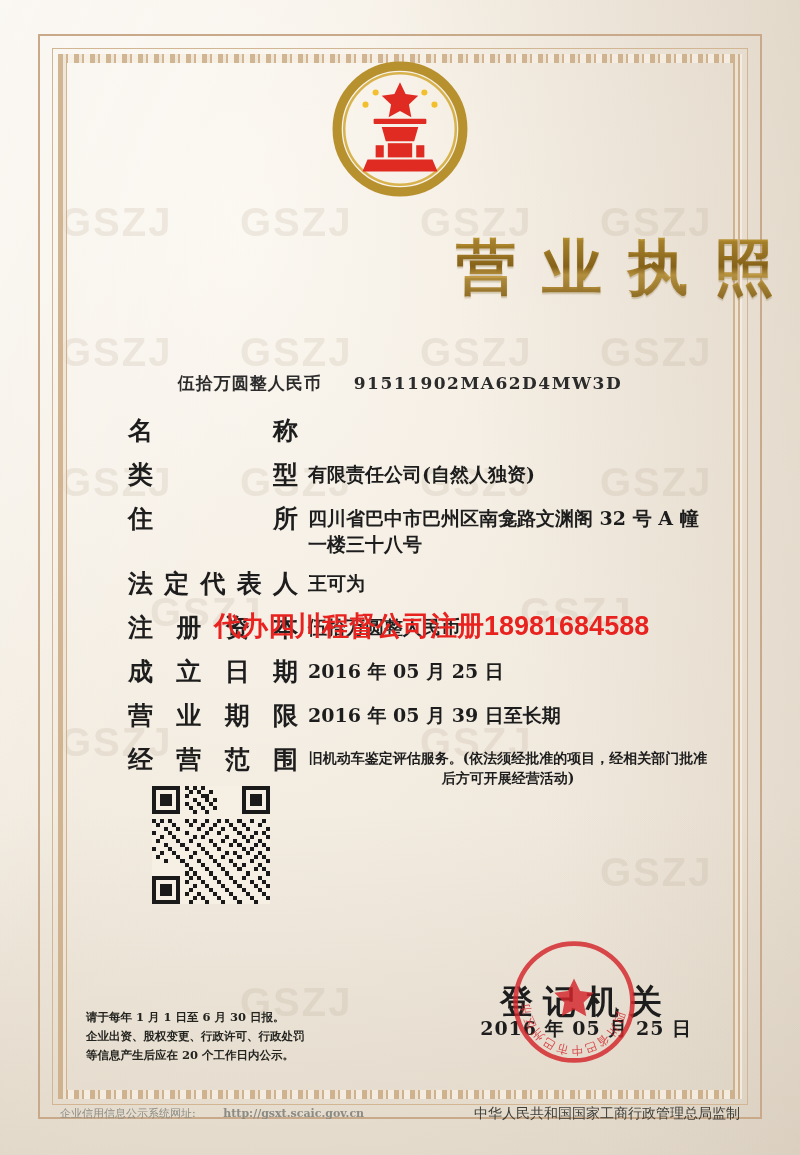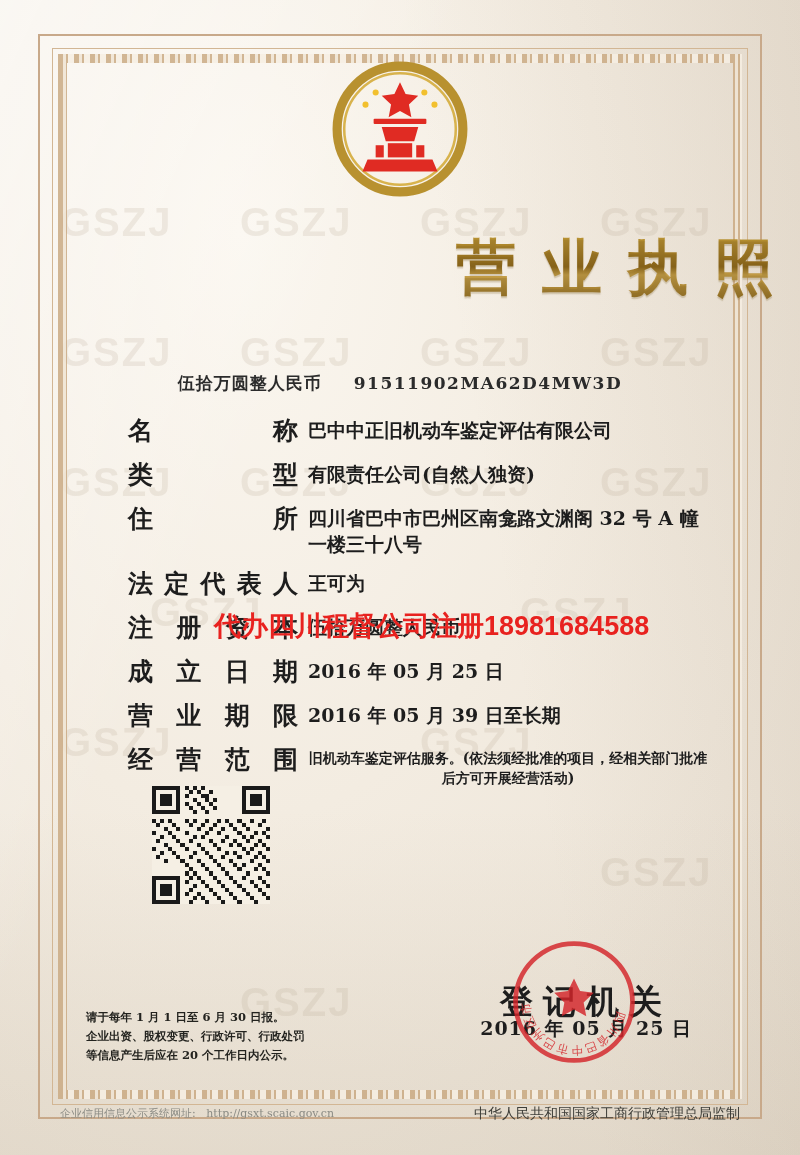--- a/index.html
+++ b/index.html
@@ -233,21 +233,21 @@
 
   .footer-left {
     position: absolute;
     left: 60px;
     bottom: 34px;
     font-family: "DejaVu Serif", serif;
     font-size: 11px;
     color: #8d8madd;
     color: #8b8b84;
   }
-  .footer-left .url { margin-left: 7px; }
+  .footer-left .url { margin-left: 24px; font-weight: bold; }
   .footer-right {
     position: absolute;
     right: 60px;
     bottom: 32px;
     font-family: Liberation Sans, sans-serif;
     font-size: 14px;
     color: #3d3d38;
   }
 
   
@@ -323,21 +323,20 @@
     <span class="code-value">91511902MA62D4MW3D</span>
   </div>
 
   <div class="fields">
 
     <div class="field-row">
       <div class="field-label">
         <span>名</span>
         <span>称</span>
       </div>
-      <div class="field-value">巴中中正旧机动车鉴定评估有限公司</div>
     </div>
 
     <div class="field-row">
       <div class="field-label">
         <span>类</span>
         <span>型</span>
       </div>
       <div class="field-value">有限责任公司(自然人独资)</div>
     </div>
 

